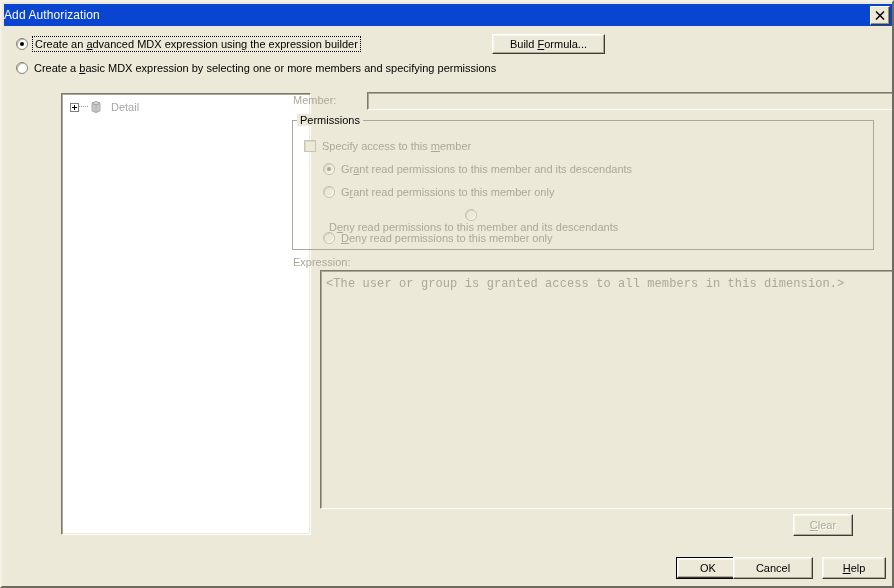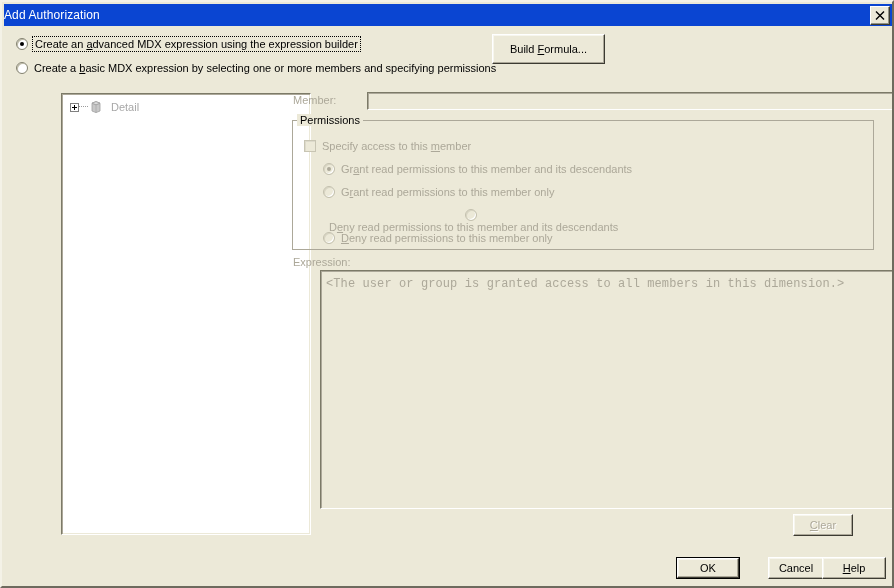--- a/index.html
+++ b/index.html
@@ -289,21 +289,21 @@
   <div class="radio-row" style="left:14px; top:36px;">
     <span class="radio-dot checked"></span>
     <span class="lbl focus-rect"><span>Create an </span><u>a</u><span>dvanced MDX expression using the expression builder</span></span>
   </div>
 
   <div class="radio-row" style="left:14px; top:60px;">
     <span class="radio-dot"></span>
     <span class="lbl"><span>Create a </span><u>b</u><span>asic MDX expression by selecting one or more members and specifying permissions</span></span>
   </div>
 
-  <div class="btn" style="left:490px; top:32px; width:113px; height:30px;">
+  <div class="btn" style="left:490px; top:32px; width:113px; height:20px;">
     <span><span>Build </span><u>F</u><span>ormula...</span></span>
   </div>
 
   <div class="sunken" id="tree-panel">
     <div id="tree-item">
       <span id="tree-expander"></span>
       <span id="tree-connector"></span>
       <span id="tree-icon">
         <svg width="14" height="14" viewBox="0 0 14 14">
           <path d="M3 3.2 L7 1.6 L11 3.2 L11 11 L7 12.6 L3 11 Z" fill="#C8C8C8" stroke="#A0A0A0" stroke-width="0.8"></path>
@@ -357,21 +357,21 @@
   <div class="btn disabled" style="left:791px; top:512px; width:60px; height:22px;">
     <span><span></span><u>C</u><span>lear</span></span>
   </div>
 
   <div class="btn default" style="left:674px; top:555px; width:64px; height:22px;">
     <span class="btn-inner">
         <span>OK</span>
       </span>
   </div>
 
-  <div class="btn" style="left:766px; top:555px; width:56px; height:22px;">
+  <div class="btn" style="left:731px; top:555px; width:80px; height:22px;">
     <span>Cancel</span>
   </div>
 
   <div class="btn" style="left:820px; top:555px; width:64px; height:22px;">
     <span><span></span><u>H</u><span>elp</span></span>
   </div>
 
 </div>
 
 </body></html>

